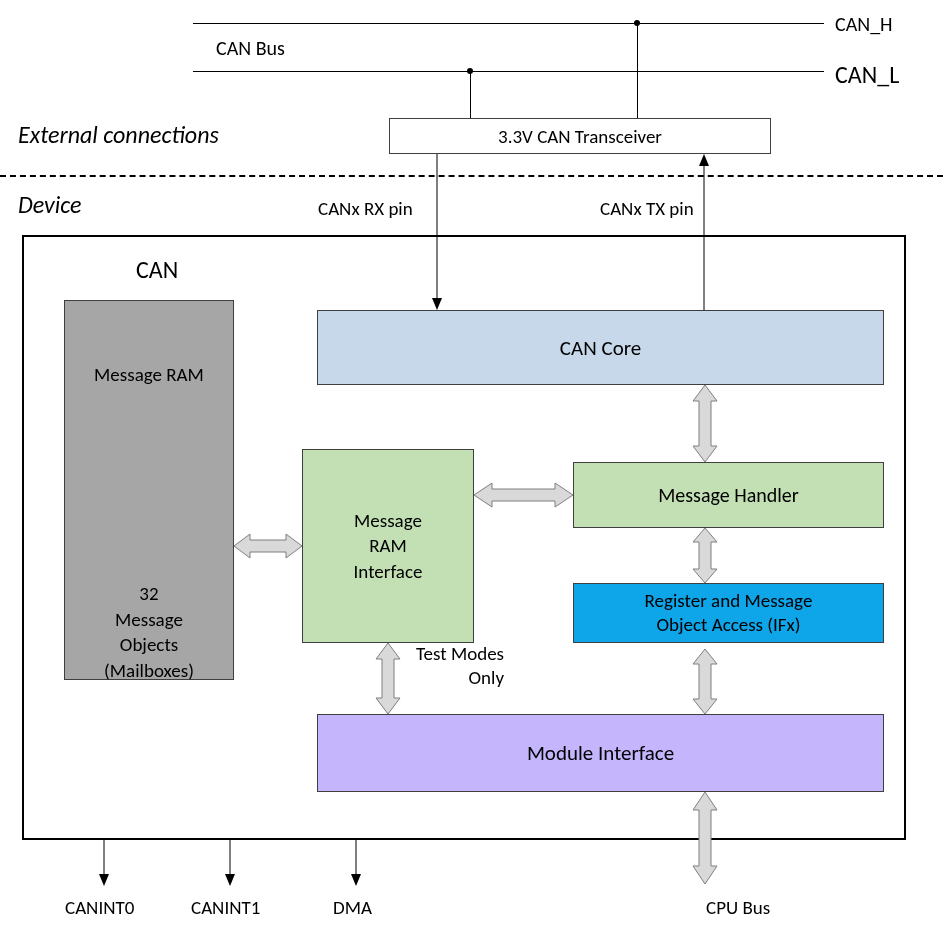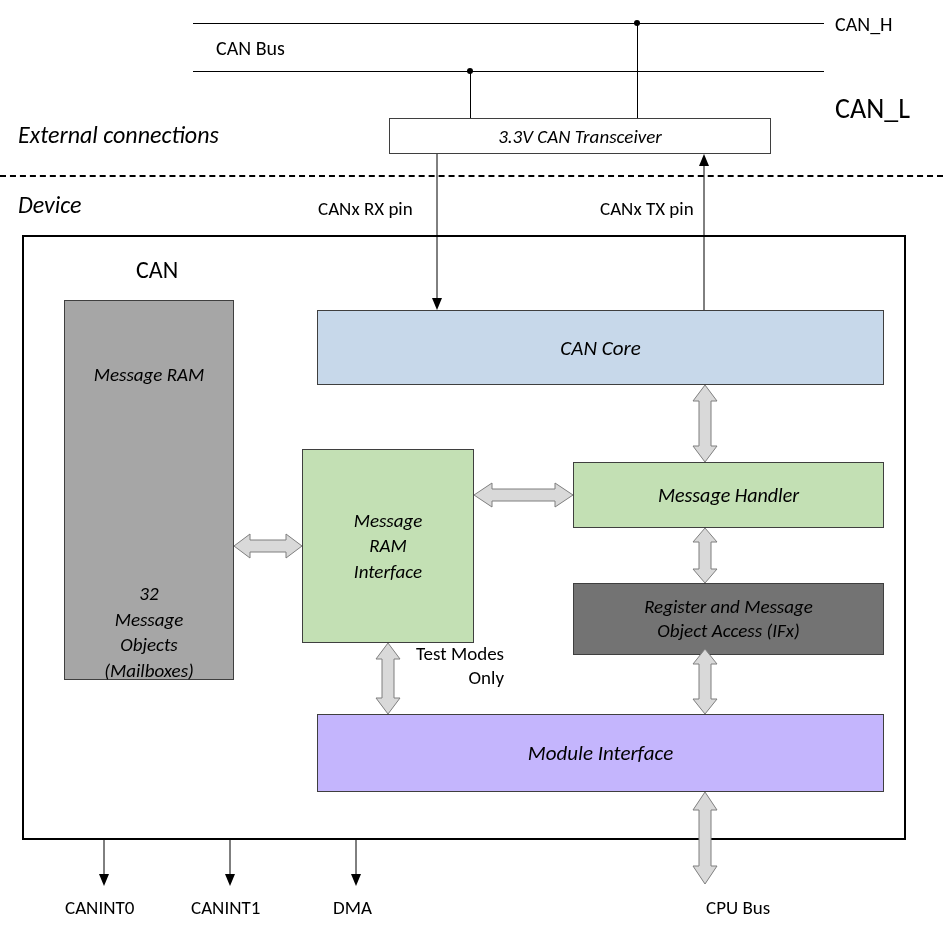--- a/index.html
+++ b/index.html
@@ -16,21 +16,20 @@
   }
   .box {
     position: absolute;
     box-sizing: border-box;
     display: flex;
     align-items: center;
     justify-content: center;
     text-align: center;
     border: 1.5px solid #3f3f3f;
     padding: 6px;
-    font-style: italic;
   }
   .lbl {
     position: absolute;
     white-space: pre;
   }
   .line {
     position: absolute;
     background: #000;
   }
   .hline { height: 1px; }
@@ -49,21 +48,21 @@
 <body>
 
 <div class="stage">
 
   <div class="line hline" style="left:193px; top:23px; width:631px;"></div>
   <div class="line hline" style="left:193px; top:71px; width:631px;"></div>
 
   <div class="lbl" style="left:216px; top:36px; font-size:20px;">CAN Bus</div>
 
   <div class="lbl" style="left:835px; top:12px; font-size:20px;">CAN_H</div>
-  <div class="lbl" style="left:835px; top:60px; font-size:28px;margin-top:31px;">CAN_L</div>
+  <div class="lbl" style="left:835px; top:60px; font-size:24px;">CAN_L</div>
 
   <div class="line vline" style="left:470px; top:71px; height:47px;"></div>
   <div class="line vline" style="left:637px; top:23px; height:95px;"></div>
 
   <div style="position:absolute; left:467px; top:68px; width:6px; height:6px; background:#000; border-radius:50%;"></div>
   <div style="position:absolute; left:634px; top:20px; width:6px; height:6px; background:#000; border-radius:50%;"></div>
 
   <div class="box" style="left:389px; top:118px; width:382px; height:36px; background:#fff; font-size:19px;">
     <span>3.3V CAN Transceiver</span>
   </div>
@@ -105,21 +104,21 @@
   <div class="box" style="left:302px; top:449px; width:172px; height:194px; background:#c3e0b4; font-size:19px; white-space:pre-line; line-height:1.35;">
     <span>Message
 RAM
 Interface</span>
   </div>
 
   <div class="box" style="left:573px; top:462px; width:311px; height:66px; background:#c3e0b4; font-size:20px;">
     <span>Message Handler</span>
   </div>
 
-  <div class="box" style="left:573px; top:583px; width:311px; height:72px; background:#737373; font-size:19px; white-space:pre-line; line-height:1.25;">
+  <div class="box" style="left:573px; top:583px; width:311px; height:60px; background:#0ea5e9; font-size:19px; white-space:pre-line; line-height:1.25;">
     <span>Register and Message
 Object Access (IFx)</span>
   </div>
 
   <div class="lbl" style="left:416px; top:642px; font-size:19px; white-space:pre-line; text-align:right; line-height:1.25;">Test Modes
 Only</div>
 
   <div class="box" style="left:317px; top:714px; width:567px; height:78px; background:#c4b5fd; font-size:21px;">
     <span>Module Interface</span>
   </div>

